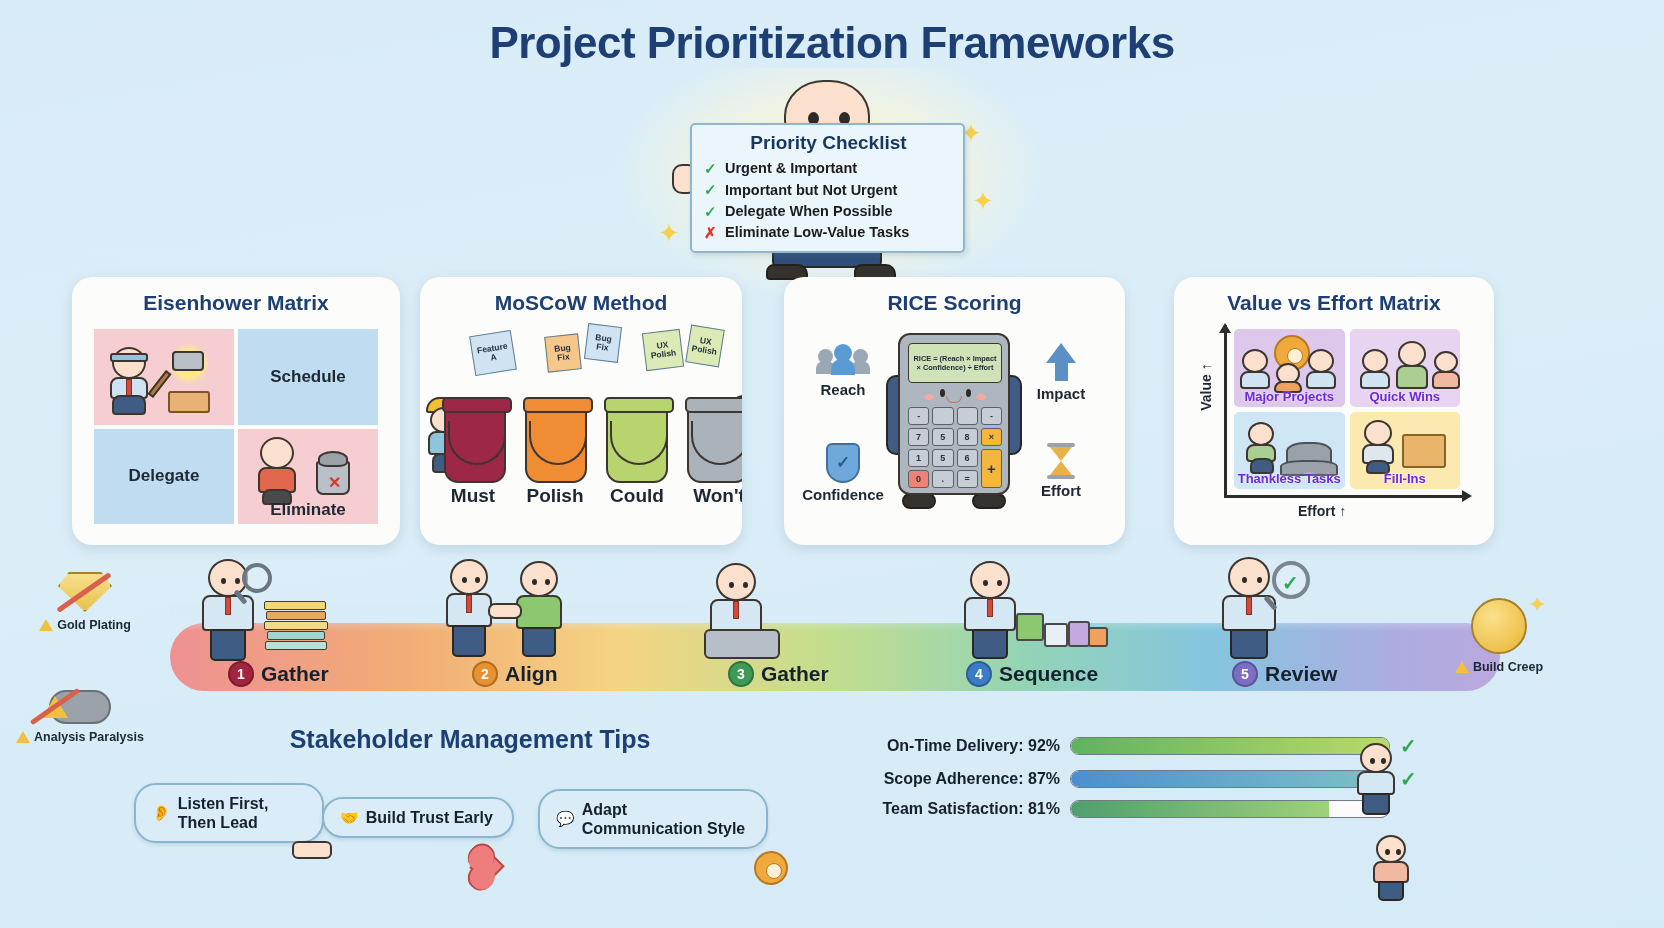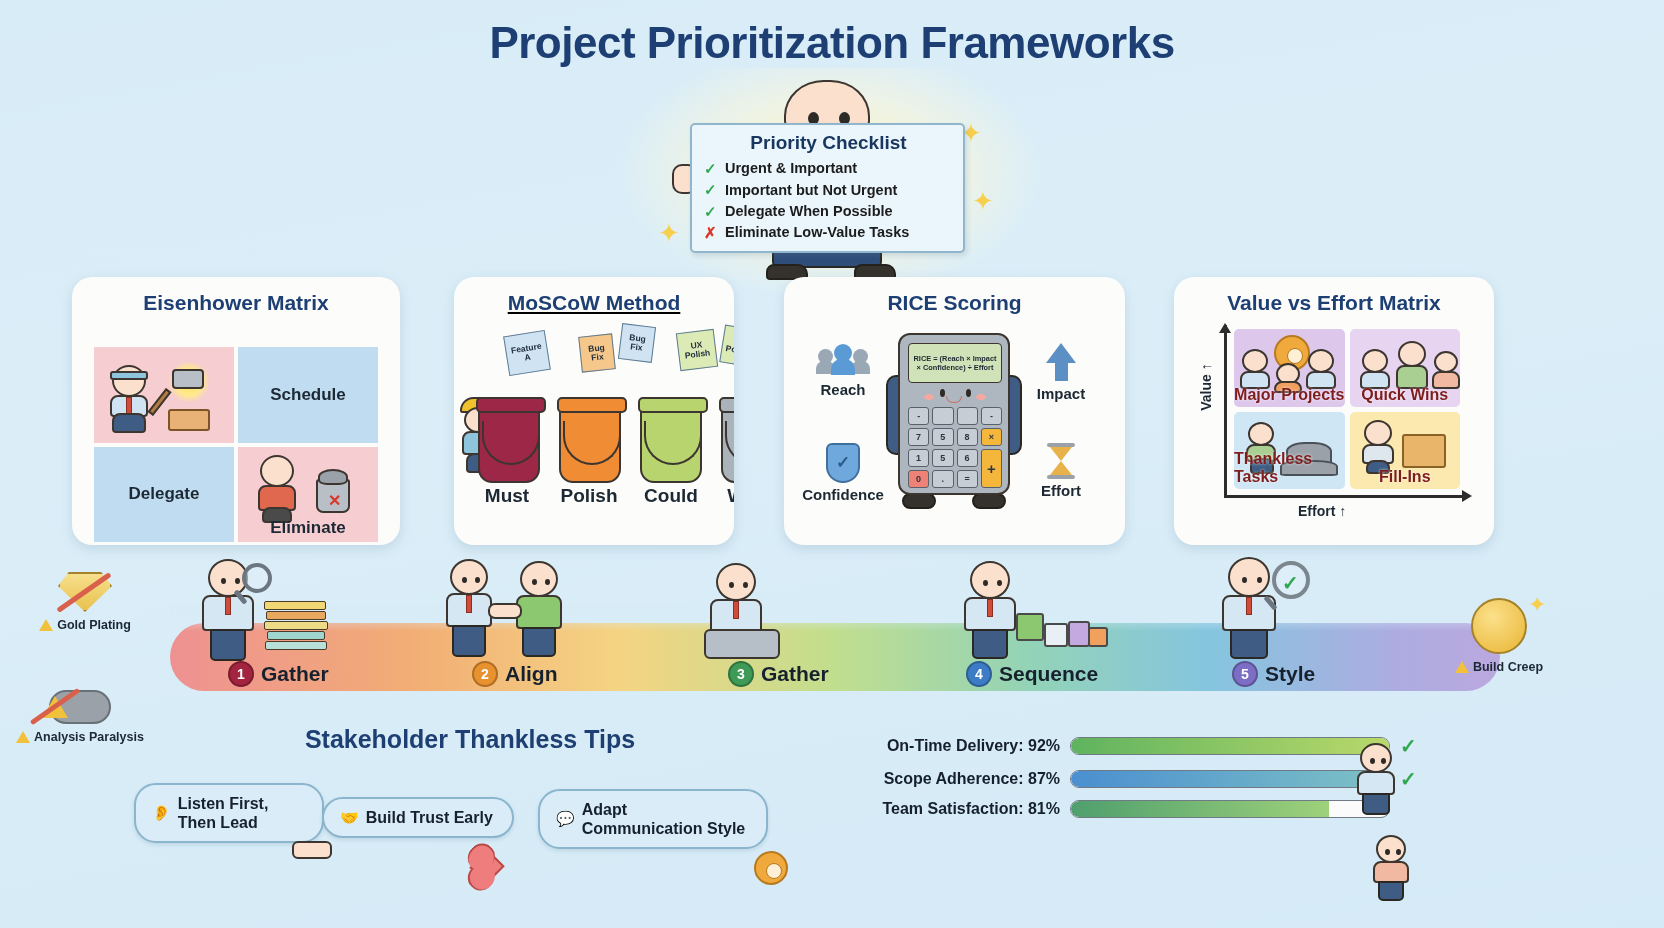--- a/index.html
+++ b/index.html
@@ -63,26 +63,26 @@
     position: absolute; top: 0; height: 268px;
     background: #fcfcfa; border-radius: 20px;
     box-shadow: 0 4px 12px rgba(70,110,140,.18);
     overflow: hidden;
   }
   .card-title {
     text-align: center; font-size: 21px; font-weight: bold; color: #1d3f73;
     margin-top: 14px;
   }
   #card-eisenhower { left: 72px; width: 328px; }
-  #card-moscow    { left: 454px; width: 280px; text-decoration: underline; }
+  #card-moscow    { left: 420px; width: 322px; }
   #card-rice      { left: 784px; width: 341px; }
   #card-value     { left: 1174px; width: 320px; }
 
   
-  .eis-grid { position:absolute; left:22px; top:70px; width:284px; height:195px; display:grid; grid-template-columns:1fr 1fr; grid-template-rows:1fr 1fr; gap:4px;}
+  .eis-grid { position:absolute; left:22px; top:52px; width:284px; height:195px; display:grid; grid-template-columns:1fr 1fr; grid-template-rows:1fr 1fr; gap:4px;}
   .quad { position:relative; display:flex; align-items:center; justify-content:center; font-size:17px; font-weight:bold; color:#1c2833;}
   .quad.pink { background:#f6cdd1; }
   .quad.blue { background:#bfdcf0; }
   .quad-label { position:relative; z-index:3; }
   .quad.pink .quad-label { position:absolute; bottom:4px; left:0; width:100%; text-align:center; }
   .q-fig { position:absolute; inset:0; }
   .mini-head{position:absolute;background:#fae0cd;border:2px solid #3c3530;border-radius:50%;}
   .mini-body{position:absolute;border:2px solid #3c3530;border-radius:8px 8px 4px 4px;}
   .hammer-head{position:absolute;width:32px;height:20px;background:#b9bfc6;border:2px solid #3c3530;border-radius:4px;}
   .hammer-handle{position:absolute;width:7px;height:30px;background:#b07b45;border:2px solid #3c3530;transform:rotate(38deg);}
@@ -134,21 +134,21 @@
   
   .ve-area{position:absolute;left:16px;top:46px;width:290px;height:214px;}
   .ve-axis-y{position:absolute;left:34px;top:2px;width:2.5px;height:172px;background:#2c2c2c;}
   .ve-axis-y::before{content:'';position:absolute;left:-5px;top:-2px;width:0;height:0;border-left:6px solid transparent;border-right:6px solid transparent;border-bottom:10px solid #2c2c2c;}
   .ve-axis-x{position:absolute;left:34px;top:172px;width:240px;height:2.5px;background:#2c2c2c;}
   .ve-axis-x::after{content:'';position:absolute;right:-8px;top:-5px;width:0;height:0;border-top:6px solid transparent;border-bottom:6px solid transparent;border-left:10px solid #2c2c2c;}
   .ve-ylabel{position:absolute;left:-8px;top:56px;transform:rotate(-90deg);font-size:14px;font-weight:bold;color:#1c2833;white-space:nowrap;}
   .ve-xlabel{position:absolute;left:108px;top:180px;font-size:14px;font-weight:bold;color:#1c2833;}
   .ve-grid{position:absolute;left:44px;top:6px;width:226px;height:160px;display:grid;grid-template-columns:1fr 1fr;grid-template-rows:1fr 1fr;gap:5px;}
   .ve-cell{position:relative;border-radius:5px;display:flex;align-items:flex-end;justify-content:center;padding-bottom:3px;}
-  .ve-cell span{font-size:16px;font-weight:bold;color:#7f1d1d;position:relative;z-index:3;text-shadow:0 0 3px rgba(255,255,255,.8);}
+  .ve-cell span{font-size:13px;font-weight:bold;color:#6d28d9;position:relative;z-index:3;text-shadow:0 0 3px rgba(255,255,255,.8);}
   .ve-purple{background:#ddc8ec;} .ve-purple2{background:#e6d4f0;}
   .ve-blue{background:#cfe6f5;} .ve-yellow{background:#fbe9b0;}
   .gear{position:absolute;width:36px;height:36px;background:#f0a93c;border:2px solid #b77a20;border-radius:50%;}
   .gear::after{content:'';position:absolute;left:11px;top:11px;width:14px;height:14px;background:#fdf0d4;border-radius:50%;border:1.5px solid #b77a20;}
   .rock{position:absolute;width:46px;height:24px;background:#9aa1a8;border:2px solid #4b5158;border-radius:40% 40% 10% 10%;}
 
   
   .timeline { position:absolute; left:0; top:545px; width:1664px; height:175px; }
   .ribbon {
     position:absolute; left:170px; top:78px; width:1330px; height:68px;
@@ -555,21 +555,21 @@
     <div class="step" style="left:728px;">
       <div class="step-badge" style="background:#3e9a56;">3</div>
       <div class="step-label">Gather</div>
     </div>
     <div class="step" style="left:966px;">
       <div class="step-badge" style="background:#3b7cc4;">4</div>
       <div class="step-label">Sequence</div>
     </div>
     <div class="step" style="left:1232px;">
       <div class="step-badge" style="background:#7c6ec4;">5</div>
-      <div class="step-label">Style</div>
+      <div class="step-label">Review</div>
     </div>
   </div>
 
   <div class="warn-item" style="left:20px;top:572px;width:130px;">
     <div style="position:relative;">
       <div class="diamond"></div>
       <div class="slash" style="left:32px;top:18px;"></div>
     </div>
     <div class="warn-label" style="margin-top:6px;">
       <span class="warn-tri"></span>
@@ -594,21 +594,21 @@
       <div class="gold-coin" style="margin:0 auto;"></div>
       <div class="spark" style="left:104px;top:-6px;font-size:22px;">✦</div>
     </div>
     <div class="warn-label" style="margin-top:6px;">
       <span class="warn-tri"></span>
       <span>Build Creep</span>
     </div>
   </div>
 
   <div class="tips">
-    <div class="tips-title">Stakeholder Thankless Tips</div>
+    <div class="tips-title">Stakeholder Management Tips</div>
     <div class="tip-row">
       <div class="tip" style="left:14px;top:8px;width:190px;">
         <span class="tip-icon">👂</span>
         <span>Listen First, Then Lead</span>
       </div>
       <div class="handshake" style="left:172px;top:66px;"></div>
       <div class="tip" style="left:202px;top:22px;width:192px;">
         <span class="tip-icon">🤝</span>
         <span>Build Trust Early</span>
       </div>

